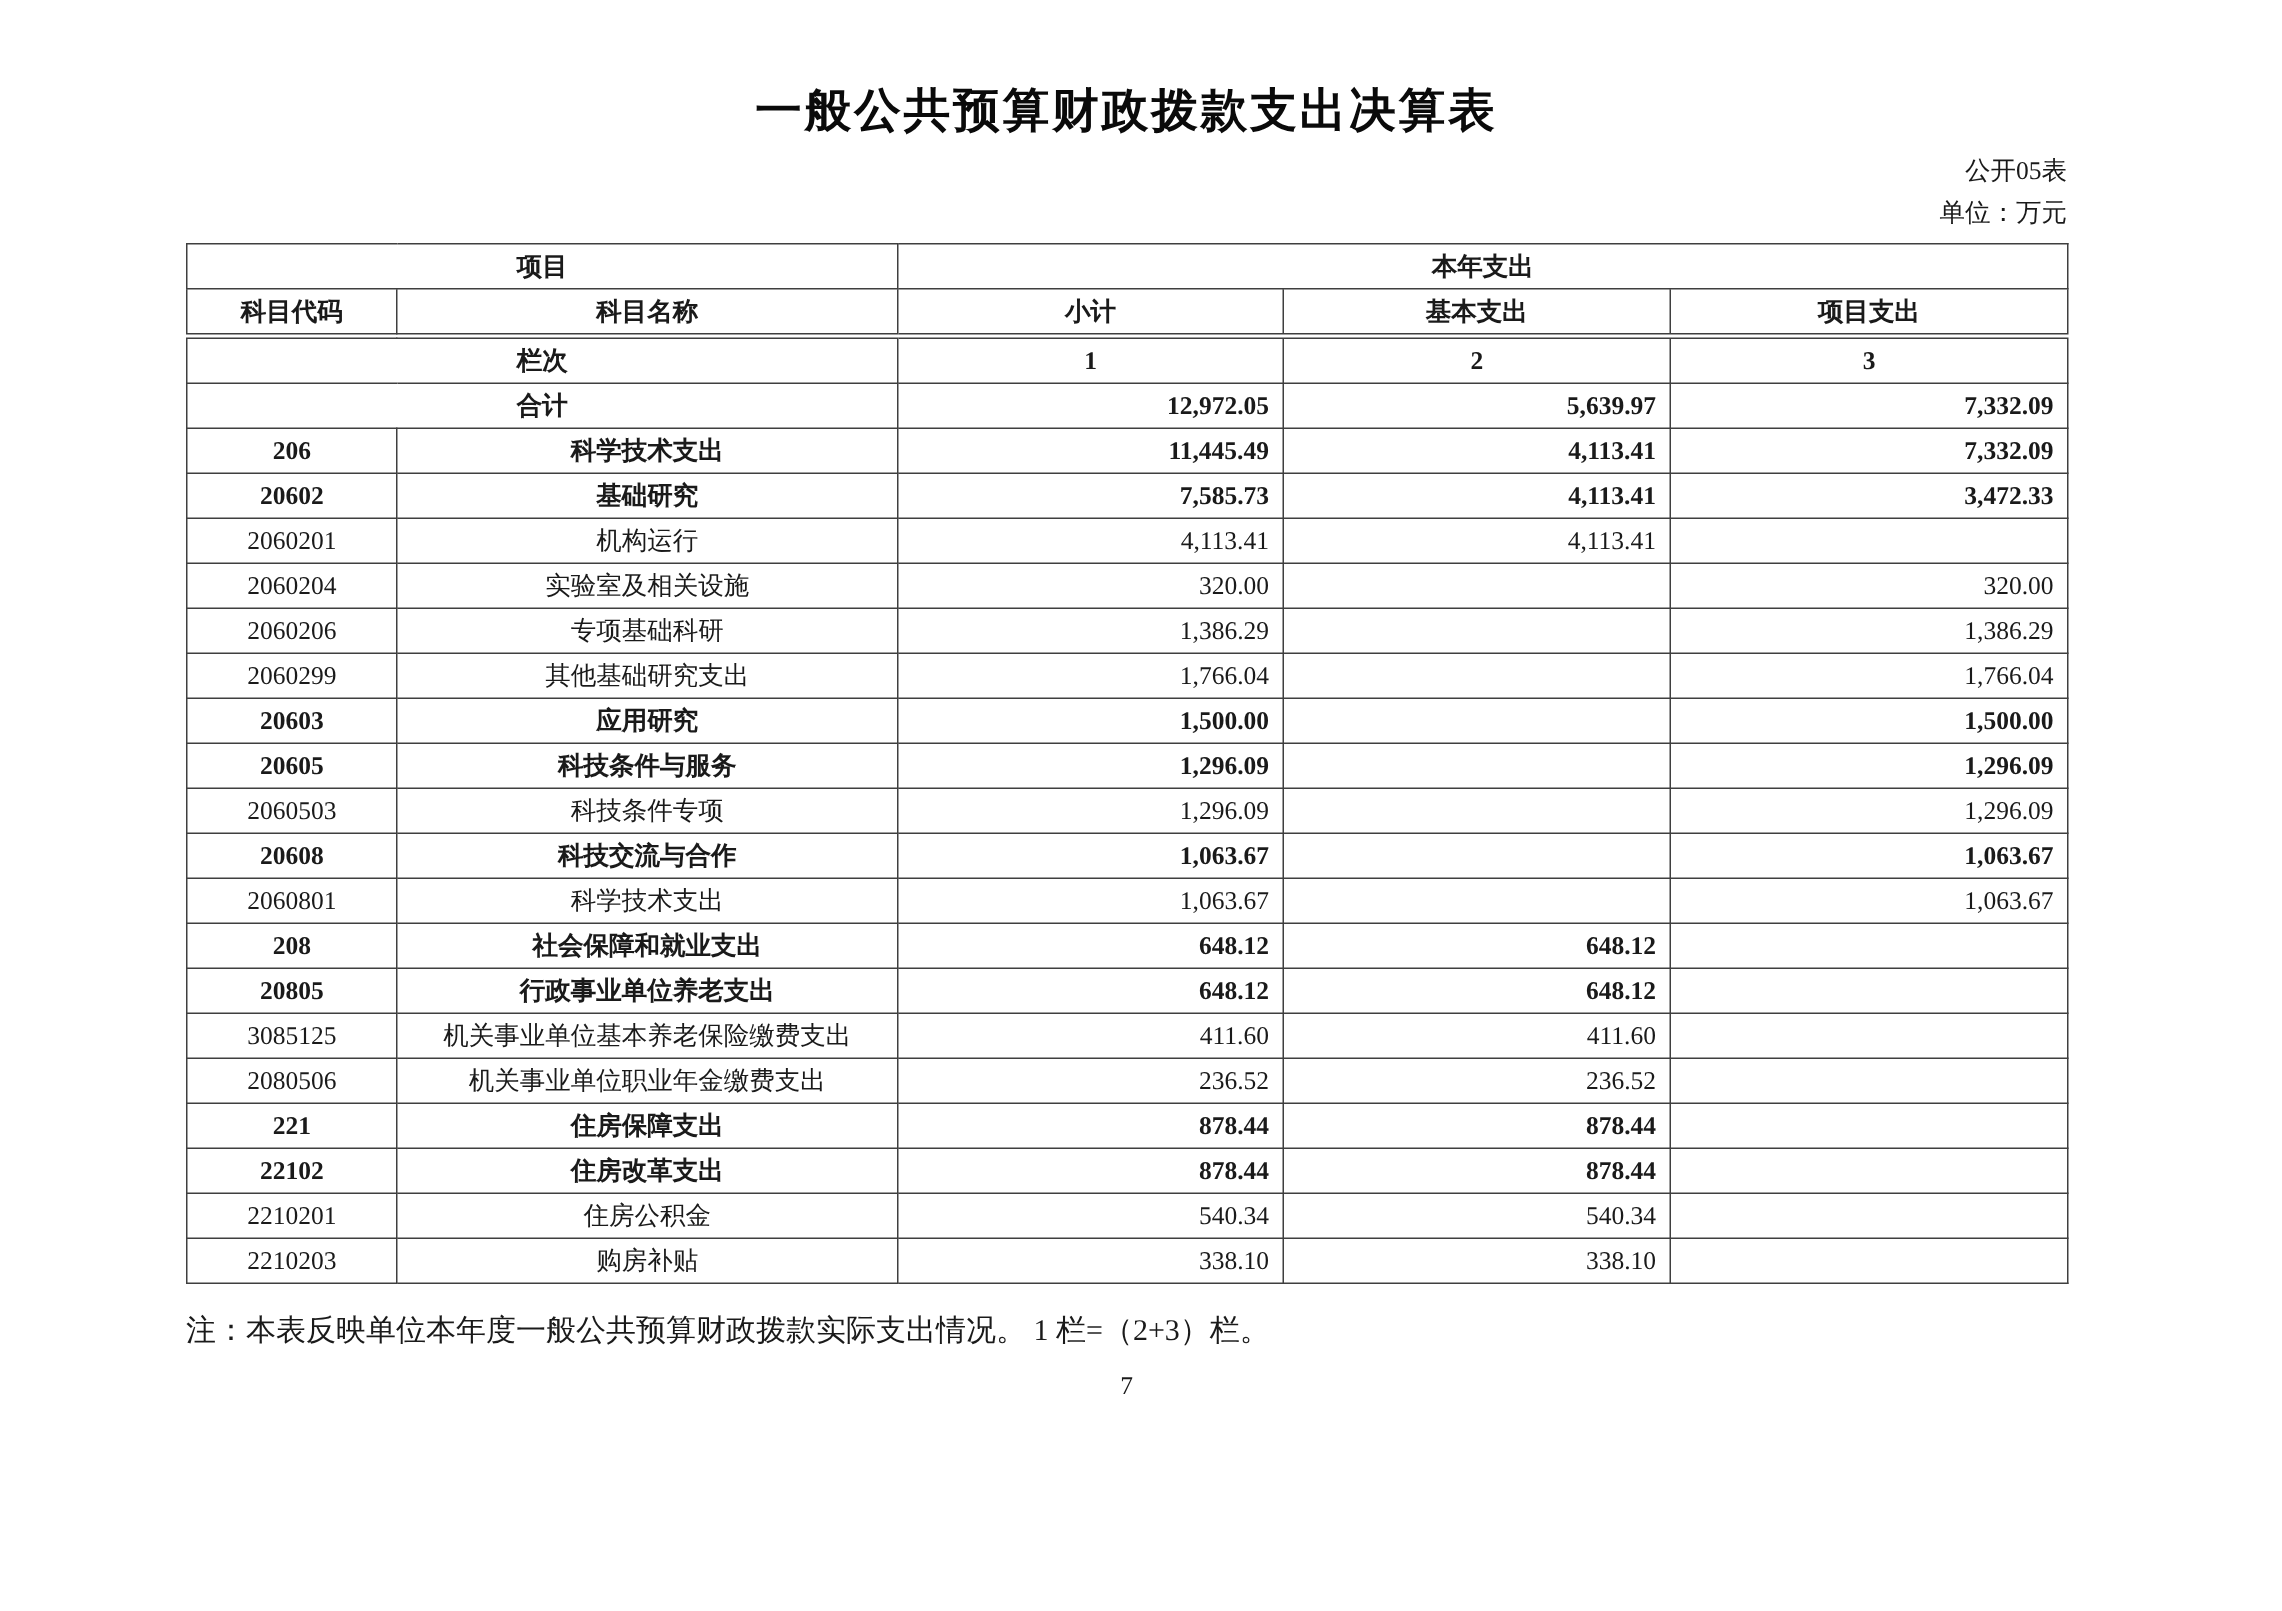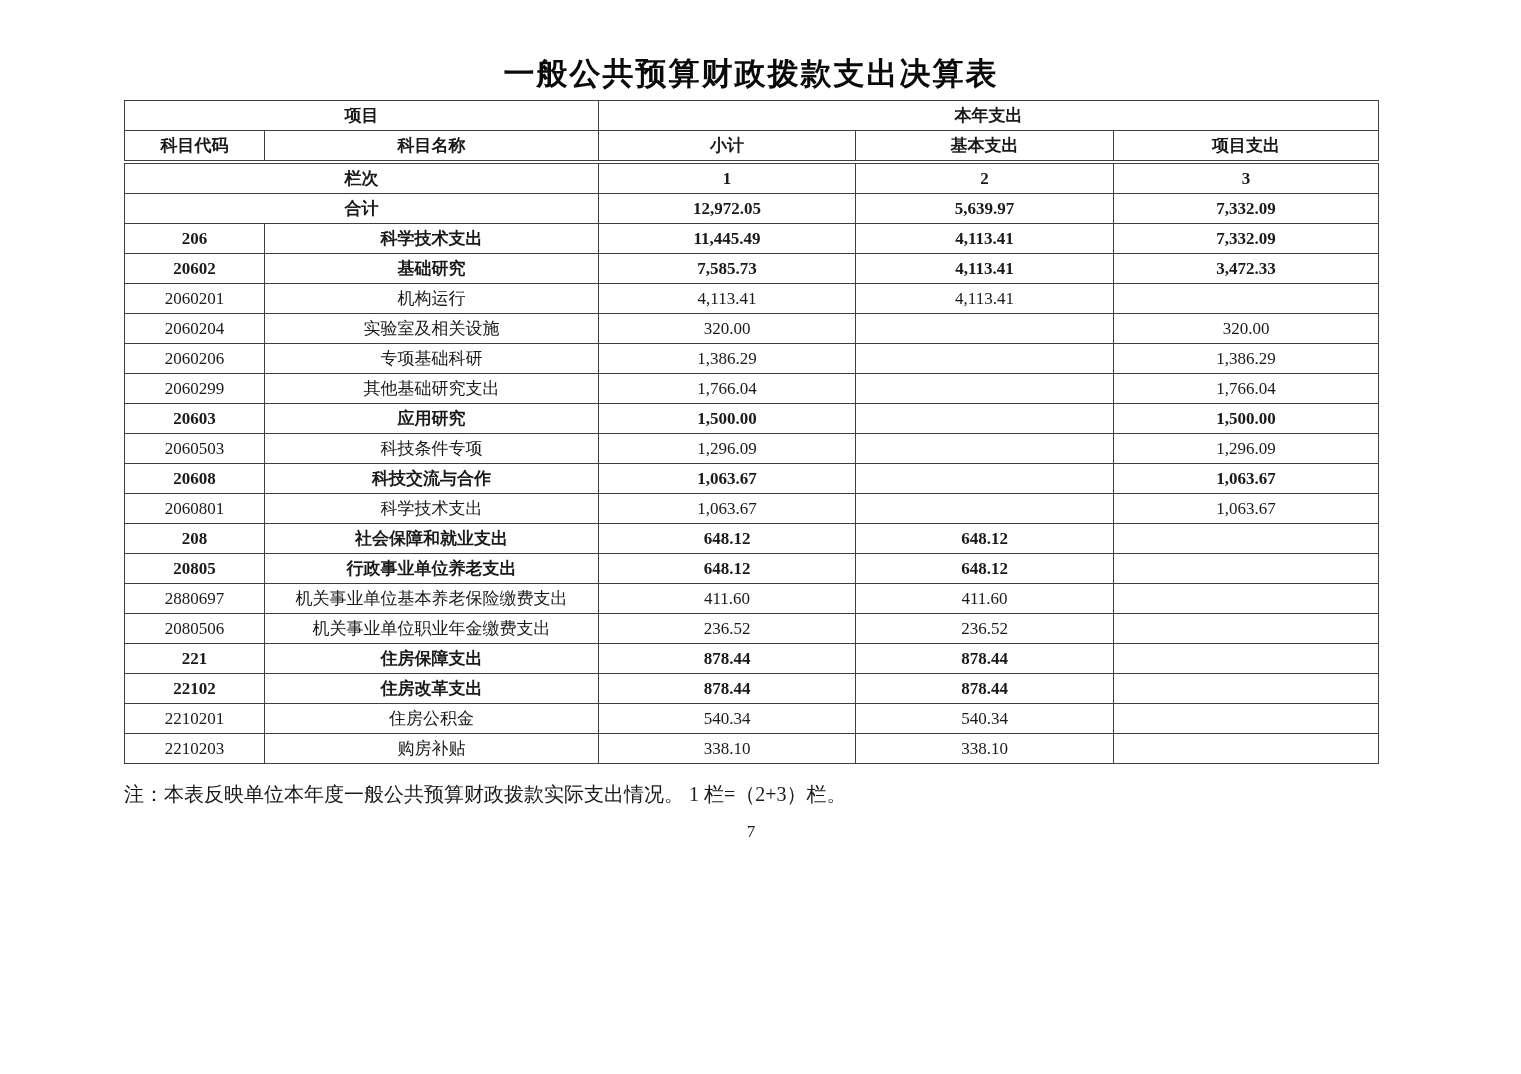--- a/index.html
+++ b/index.html
@@ -57,40 +57,44 @@
   }
   tr.row-lanci td {
     border-top: 4px double #3f3f3f;
   }
   tr.bold td {
     font-weight: bold;
   }
   td.c-center { text-align: center; }
   td.c-code   { text-align: center; }
   td.c-name   { text-align: center; padding-left: 12px; }
-  td.c-num    { text-align: center; }
+  td.c-num    { text-align: right; }
   .footnote {
     margin: 17px 0 0 0;
     font-size: 20px;
     color: #1a1a1a;
   }
   .pageno {
     margin-top: 14px;
     text-align: center;
     font-size: 17px;
     color: #1a1a1a;
   }
 </style>
 </head>
 <body>
 
 <div class="content">
 
   <h1 class="doc-title">一般公共预算财政拨款支出决算表</h1>
 
+  <div class="meta">
+    <div>公开05表</div>
+    <div>单位：万元</div>
+  </div>
 
   <table class="budget">
     <colgroup>
       <col style="width:140px">
       <col style="width:334px">
       <col style="width:257px">
       <col style="width:258px">
       <col style="width:265px">
     </colgroup>
     <thead>
@@ -161,20 +165,27 @@
           <td class="c-num"></td>
           <td class="c-num">1,766.04</td>
         </tr>
         <tr class="bold">
           <td class="c-code">20603</td>
           <td class="c-name">应用研究</td>
           <td class="c-num">1,500.00</td>
           <td class="c-num"></td>
           <td class="c-num">1,500.00</td>
         </tr>
+        <tr class="bold">
+          <td class="c-code">20605</td>
+          <td class="c-name">科技条件与服务</td>
+          <td class="c-num">1,296.09</td>
+          <td class="c-num"></td>
+          <td class="c-num">1,296.09</td>
+        </tr>
         <tr>
           <td class="c-code">2060503</td>
           <td class="c-name">科技条件专项</td>
           <td class="c-num">1,296.09</td>
           <td class="c-num"></td>
           <td class="c-num">1,296.09</td>
         </tr>
         <tr class="bold">
           <td class="c-code">20608</td>
           <td class="c-name">科技交流与合作</td>
@@ -197,21 +208,21 @@
           <td class="c-num"></td>
         </tr>
         <tr class="bold">
           <td class="c-code">20805</td>
           <td class="c-name">行政事业单位养老支出</td>
           <td class="c-num">648.12</td>
           <td class="c-num">648.12</td>
           <td class="c-num"></td>
         </tr>
         <tr>
-          <td class="c-code">2880697</td>
+          <td class="c-code">3085125</td>
           <td class="c-name">机关事业单位基本养老保险缴费支出</td>
           <td class="c-num">411.60</td>
           <td class="c-num">411.60</td>
           <td class="c-num"></td>
         </tr>
         <tr>
           <td class="c-code">2080506</td>
           <td class="c-name">机关事业单位职业年金缴费支出</td>
           <td class="c-num">236.52</td>
           <td class="c-num">236.52</td>

